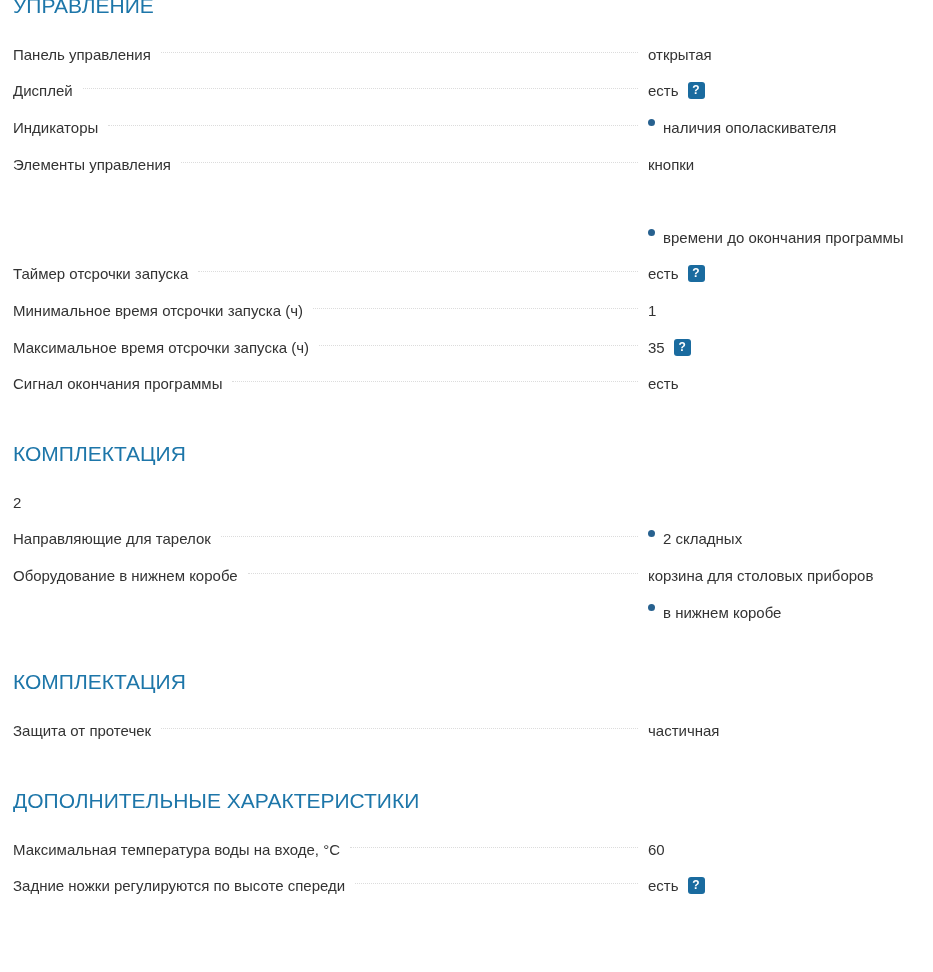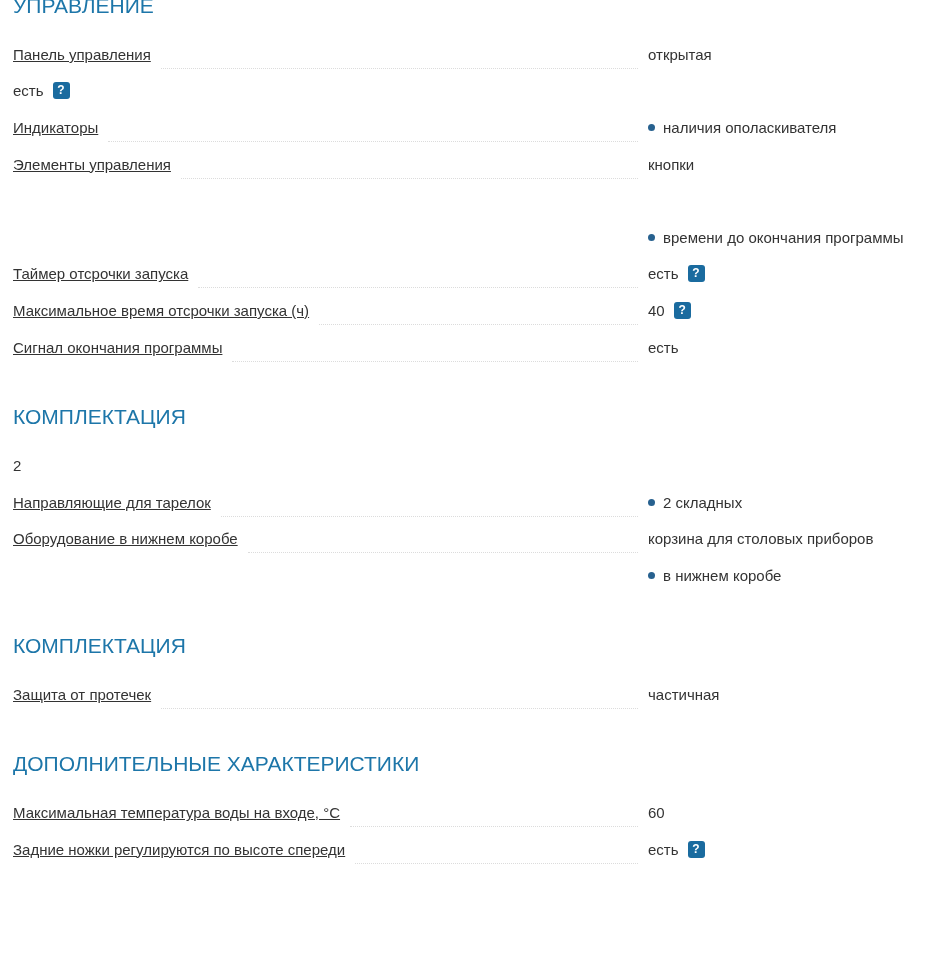--- a/index.html
+++ b/index.html
@@ -32,38 +32,36 @@
     height: 36.6px;
     display: flex;
     align-items: center;
     font-size: 15px;
     line-height: 17px;
   }
   .row-left {
     width: 635px;
     flex: none;
     display: flex;
-    align-items: flex-end;
+    align-items: flex-start;
     min-height: 1px;
-    text-decoration: underline;
   }
   .label {
     white-space: nowrap;
   }
   .leader {
     flex: 1;
     height: 1px;
     border-bottom: 1px dotted var(--leader-color, #dcdcdc);
     margin: 0 10px;
     transform: translateY(6px);
   }
   .value {
     flex: 1;
     display: flex;
-    align-items: center;
     white-space: nowrap;
   }
   .bullet {
     width: 7px;
     height: 7px;
     border-radius: 50%;
     background: var(--bullet-color, #27618f);
     margin-right: 8px;
     flex: none;
   }
@@ -91,20 +89,24 @@
       <div class="spec-row">
         <div class="row-left">
           <span class="label">Панель управления</span>
           <span class="leader"></span>
         </div>
         <div class="value">
           <span class="value-text">открытая</span>
         </div>
       </div>
       <div class="spec-row">
+        <div class="row-left">
+          <span class="label">Дисплей</span>
+          <span class="leader"></span>
+        </div>
         <div class="value">
           <span class="value-text">есть</span>
           <span class="help">?</span>
         </div>
       </div>
       <div class="spec-row">
         <div class="row-left">
           <span class="label">Индикаторы</span>
           <span class="leader"></span>
         </div>
@@ -137,25 +139,34 @@
           <span class="label">Таймер отсрочки запуска</span>
           <span class="leader"></span>
         </div>
         <div class="value">
           <span class="value-text">есть</span>
           <span class="help">?</span>
         </div>
       </div>
       <div class="spec-row">
         <div class="row-left">
+          <span class="label">Минимальное время отсрочки запуска (ч)</span>
+          <span class="leader"></span>
+        </div>
+        <div class="value">
+          <span class="value-text">1</span>
+        </div>
+      </div>
+      <div class="spec-row">
+        <div class="row-left">
           <span class="label">Максимальное время отсрочки запуска (ч)</span>
           <span class="leader"></span>
         </div>
         <div class="value">
-          <span class="value-text">40</span>
+          <span class="value-text">35</span>
           <span class="help">?</span>
         </div>
       </div>
       <div class="spec-row">
         <div class="row-left">
           <span class="label">Сигнал окончания программы</span>
           <span class="leader"></span>
         </div>
         <div class="value">
           <span class="value-text">есть</span>

